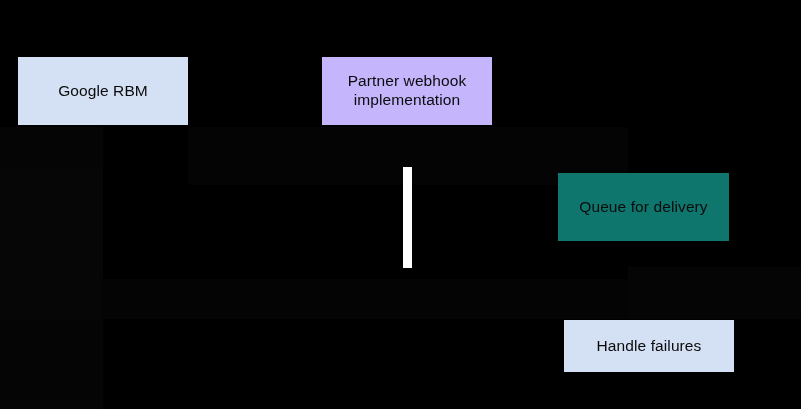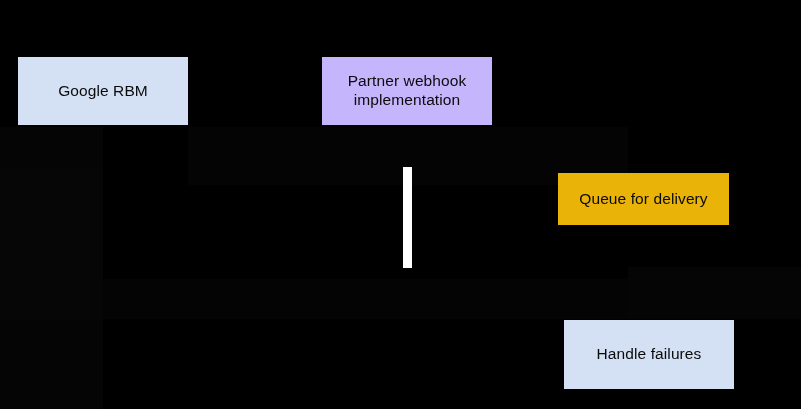--- a/index.html
+++ b/index.html
@@ -63,21 +63,21 @@
 
   <div class="node" style="left: 18px; top: 30px; width: 170px; height: 68px; background: rgb(212, 225, 244); color: rgb(11, 11, 11);">
     <span class="node-label">Google RBM</span>
   </div>
 
   <div class="node" style="left: 322px; top: 30px; width: 170px; height: 68px; background: #c4b5fd; color: rgb(11, 11, 11); justify-content: center;">
     <span class="node-label">Partner webhook
 implementation</span>
   </div>
 
-  <div class="node" style="left: 558px; top: 146px; width: 171px; height: 52px; background: #eab308; color: rgb(11, 11, 11);">
+  <div class="node" style="left: 558px; top: 146px; width: 171px; height: 68px; background: #0f766e; color: rgb(11, 11, 11);">
     <span class="node-label">Queue for delivery</span>
   </div>
 
-  <div class="node" style="left: 564px; top: 293px; width: 170px; height: 69px; background: rgb(212, 225, 244); color: rgb(11, 11, 11);">
+  <div class="node" style="left: 564px; top: 293px; width: 170px; height: 52px; background: rgb(212, 225, 244); color: rgb(11, 11, 11);">
     <span class="node-label">Handle failures</span>
   </div>
 
 </div>
 
 </body></html>

